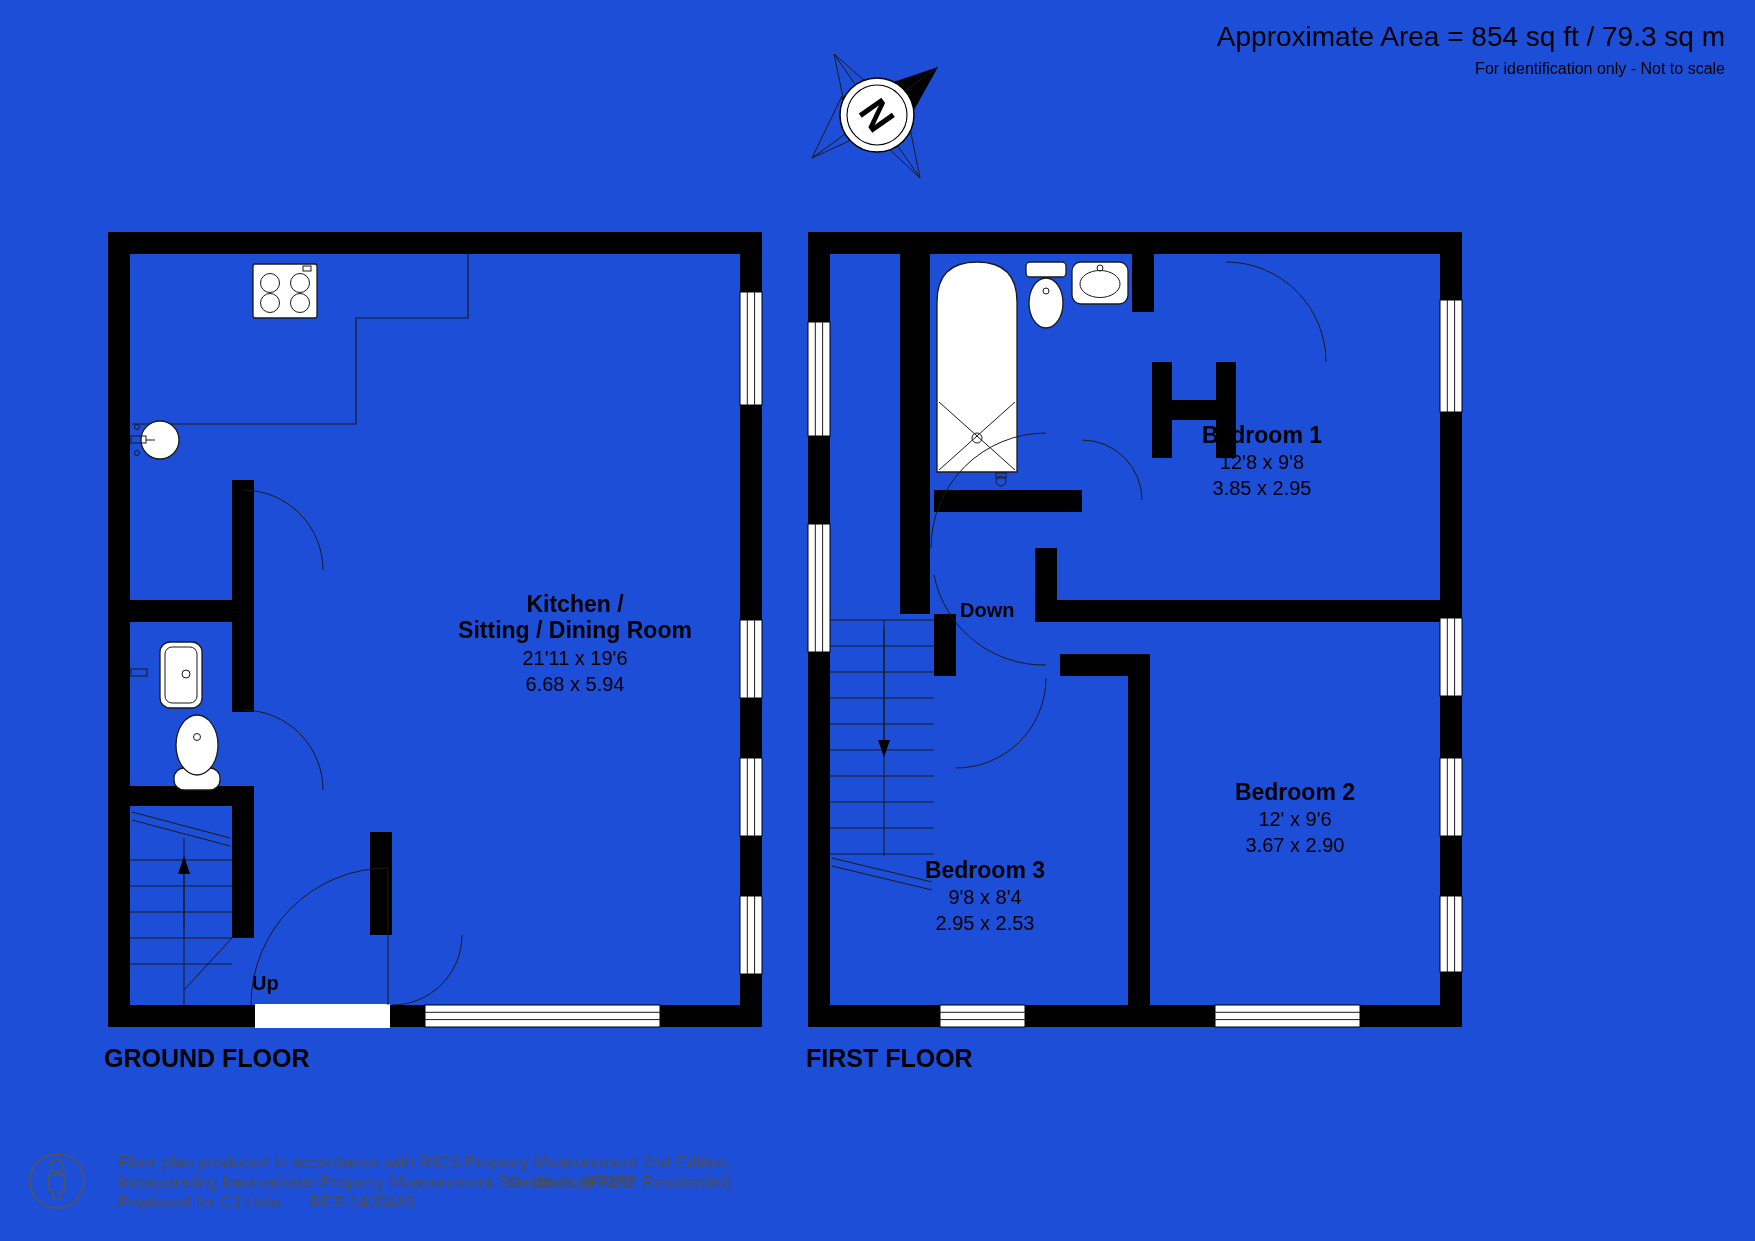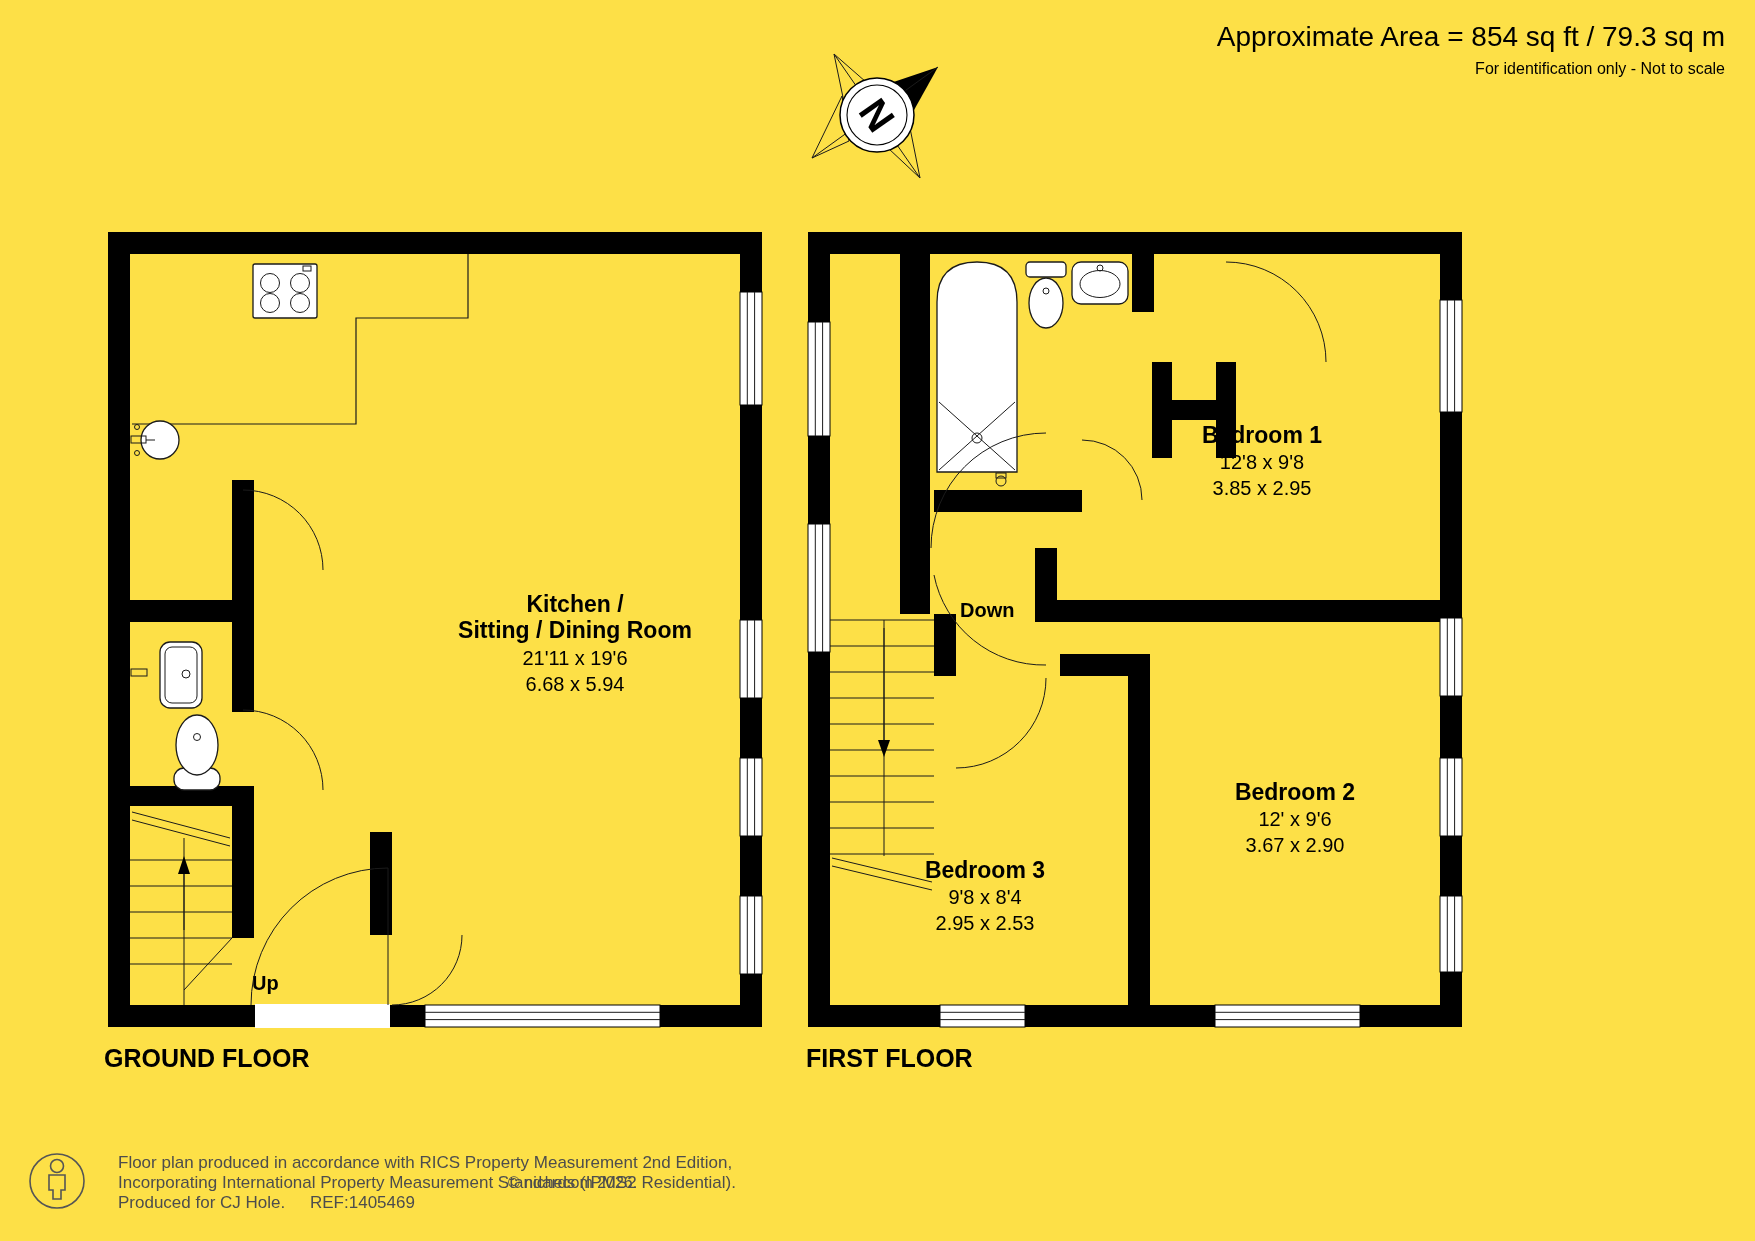--- a/index.html
+++ b/index.html
@@ -1,16 +1,16 @@
 <!DOCTYPE html>
 <html><head>
 <meta charset="utf-8">
 <style>
   html,body{margin:0;padding:0;background:#ffffff;}
-  .page{position:relative;width:1755px;height:1241px;background:#fde047;overflow:hidden;
+  .page{position:relative;width:1755px;height:1241px;background:#1d4ed8;overflow:hidden;
         font-family:"Liberation Sans",sans-serif;}
   svg{display:block}
   
   .t-area{font:28px "Liberation Sans",sans-serif;fill:#000;}
   .t-disc{font:16px "Liberation Sans",sans-serif;fill:#000;}
   .t-room{font:bold 23px "Liberation Sans",sans-serif;fill:#000;}
   .t-dim{font:20px "Liberation Sans",sans-serif;fill:#000;}
   .t-stair{font:bold 20px "Liberation Sans",sans-serif;fill:#000;}
   .t-title{font:bold 25px "Liberation Sans",sans-serif;fill:#000;}
   .t-foot{font:17px "Liberation Sans",sans-serif;fill:#4d4d4d;}

